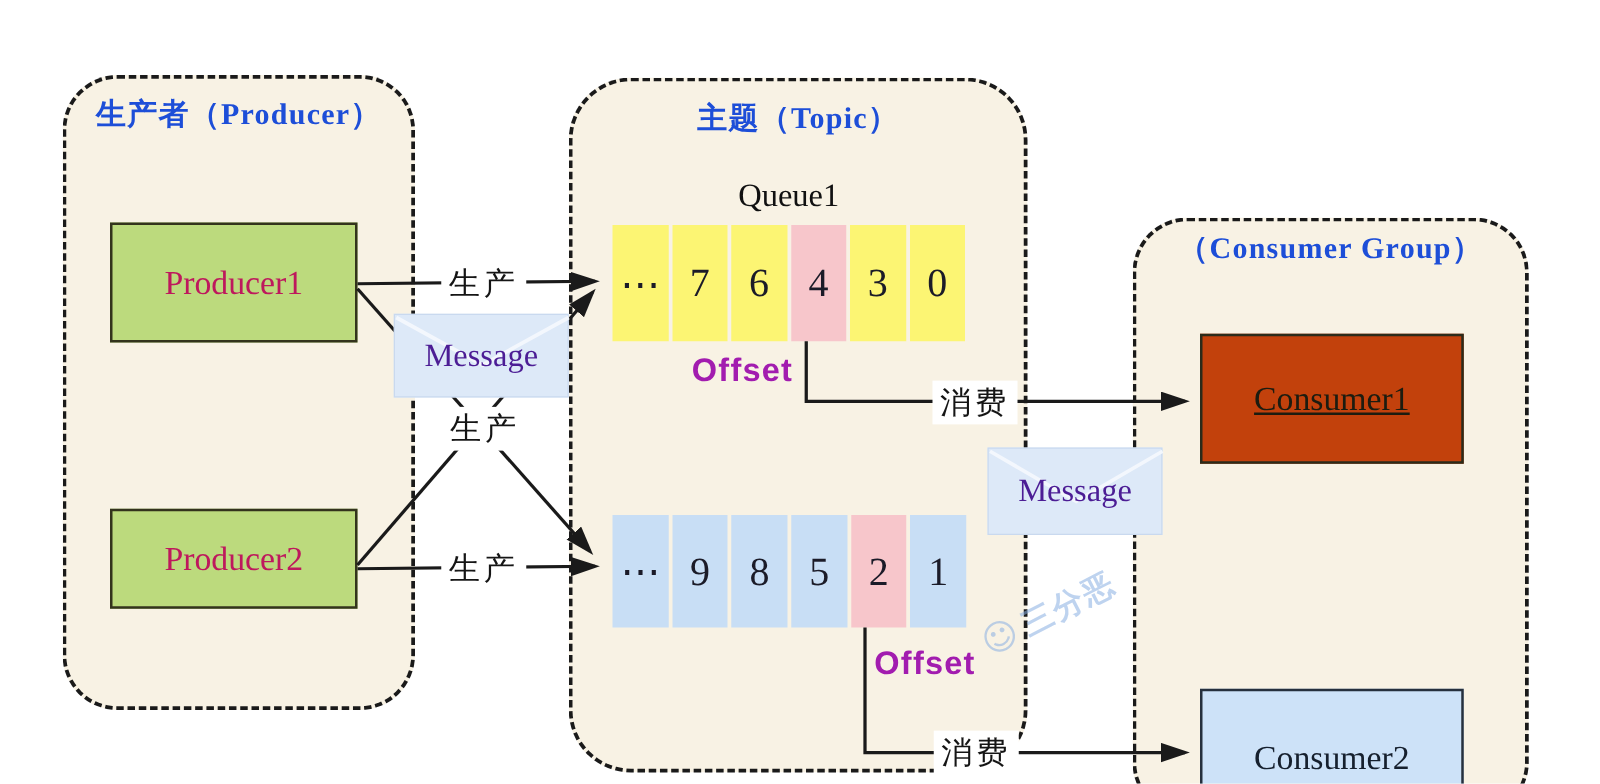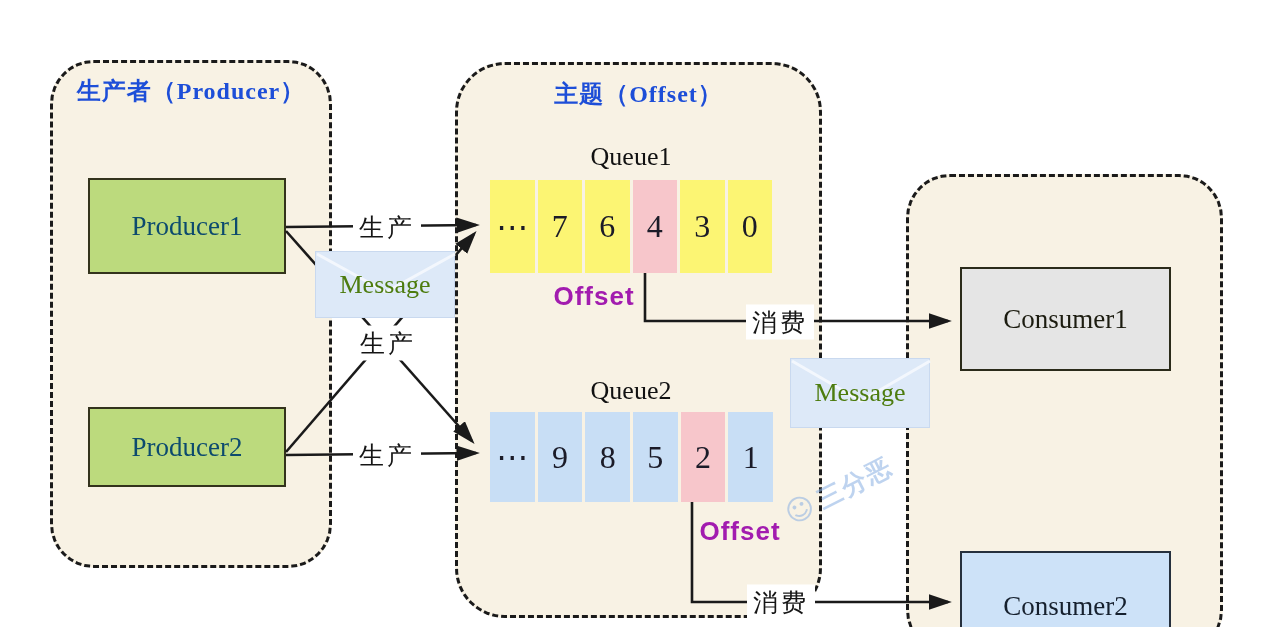--- a/index.html
+++ b/index.html
@@ -17,24 +17,24 @@
   }
   .group-title {
     position:absolute; width:100%; text-align:center;
     font-size:24px; font-weight:bold; color:#1d4ed8;
     letter-spacing:1px;
   }
 
   
   .node {
     position:absolute; display:flex; align-items:center; justify-content:center;
-    border:2px solid #33331c; font-size:27px; color:#0c4a6e;
+    border:2px solid #33331c; font-size:27px; color:#be185d;
   }
   .producer { background:#bcda7d; }
-  .consumer-yellow { background:#e5e5e5; border-color:#2b2b1a; color:#1c1c10; }
+  .consumer-yellow { background:#c2410c; border-color:#2b2b1a; color:#1c1c10;text-decoration:underline; }
   .consumer-blue   { background:#cde2f8; border-color:#26303d; color:#16202e; }
 
   
   .queue-row { position:absolute; display:flex; gap:3px; }
   .cell {
     flex:1; display:flex; align-items:center; justify-content:center;
     font-size:32px; color:#1b1b28;
   }
   .cell-yellow { background:#fcf573; }
   .cell-blue   { background:#c8def5; }
@@ -57,21 +57,21 @@
     white-space:nowrap;
   }
 
   
   .message {
     position:absolute; background:#dde9f8; border:1px solid #c9d9ef;
     display:flex; align-items:center; justify-content:center;
   }
   .message svg { position:absolute; left:0; top:0; }
   .message span {
-    position:relative; font-size:26px; color:#4d7c0f;
+    position:relative; font-size:26px; color:#4c1d95;
   }
 
   
   #arrows { position:absolute; left:0; top:0; z-index:5; }
   .message, .edge-label { z-index:6; }
 
   
   .watermark {
     position:absolute; left:795px; top:498px; z-index:2;
     transform:rotate(-27deg); transform-origin:left bottom;
@@ -84,43 +84,43 @@
 </head>
 <body>
 
 <div id="canvas">
 
   <div class="group" style="left:50px; top:60px; width:282px; height:508px;">
     <div class="group-title" style="top:12px;">生产者（Producer）</div>
   </div>
 
   <div class="group" style="left:455px; top:62px; width:367px; height:556px; border-radius:50px;">
-    <div class="group-title" style="top:13px;">主题（Offset）</div>
+    <div class="group-title" style="top:13px;">主题（Topic）</div>
   </div>
 
   <div class="group" style="left:906px; top:174px; width:317px; height:480px;">
     <div class="group-title" style="top:6px; line-height:32px;">
+      <div style="font-weight:bold;">（Consumer Group）</div>
     </div>
   </div>
 
   <div class="node producer" style="left:88px; top:178px; width:198px; height:96px;">Producer1</div>
   <div class="node producer" style="left:88px; top:407px; width:198px; height:80px;">Producer2</div>
 
   <div class="queue-name" style="left:490px; top:142px; width:282px;">Queue1</div>
   <div class="queue-row" style="left:490px; top:180px; width:282px; height:93px;">
     <div class="cell cell-yellow">⋯</div>
     <div class="cell cell-yellow">7</div>
     <div class="cell cell-yellow">6</div>
     <div class="cell cell-pink">4</div>
     <div class="cell cell-yellow">3</div>
     <div class="cell cell-yellow">0</div>
   </div>
   <div class="offset-label" style="left:594px; top:296px;">Offset</div>
 
-  <div class="queue-name" style="left:490px; top:376px; width:282px;">Queue2</div>
   <div class="queue-row" style="left:490px; top:412px; width:283px; height:90px;">
     <div class="cell cell-blue">⋯</div>
     <div class="cell cell-blue">9</div>
     <div class="cell cell-blue">8</div>
     <div class="cell cell-blue">5</div>
     <div class="cell cell-pink">2</div>
     <div class="cell cell-blue">1</div>
   </div>
   <div class="offset-label" style="left:740px; top:531px;">Offset</div>
 

